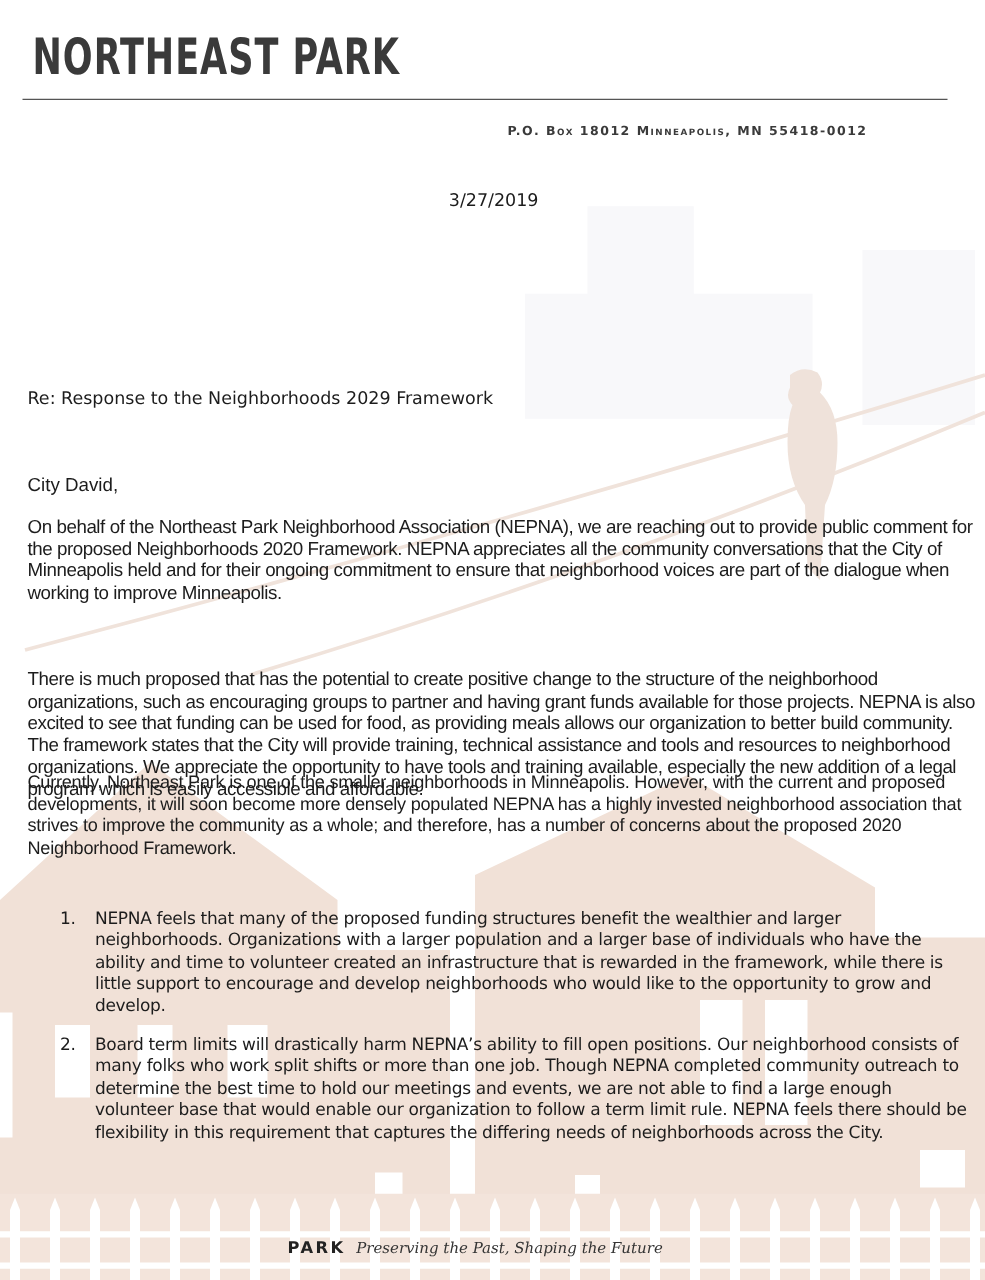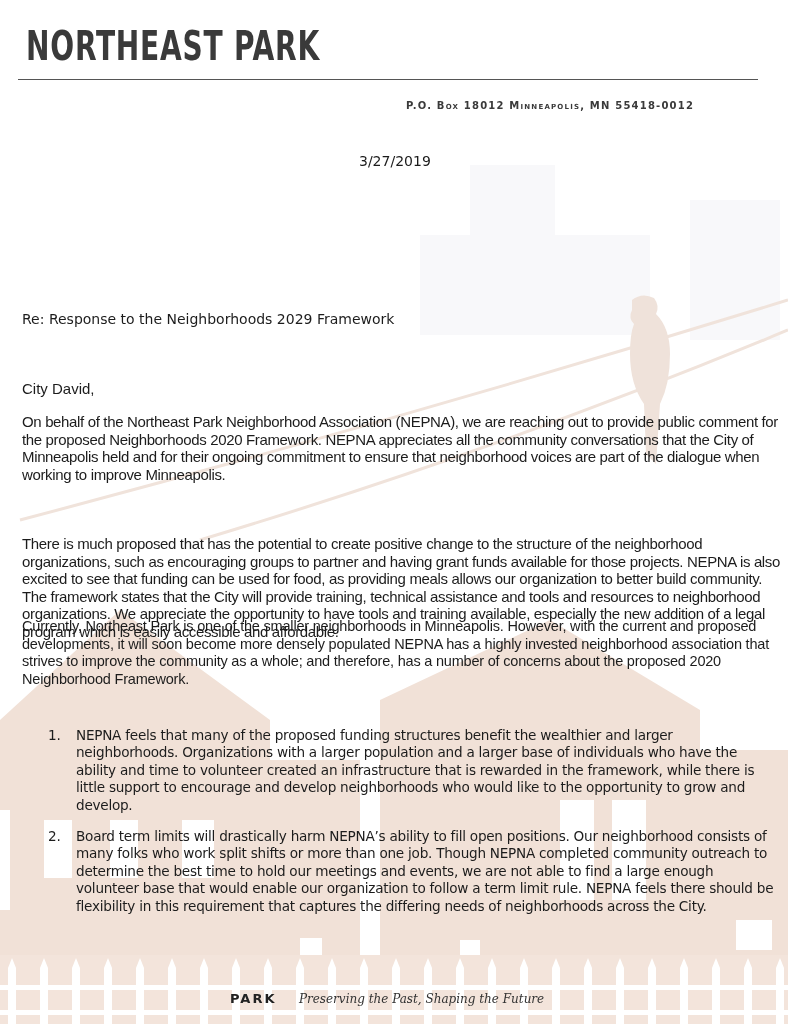--- a/index.html
+++ b/index.html
@@ -23,21 +23,21 @@
   .p3 { top:618px; font-size:14.5px; letter-spacing:-0.2px; }
 
   .list { position:absolute; left:48px; width:728px; font-family:"DejaVu Sans", sans-serif; font-size:13.6px; line-height:17.4px; letter-spacing:-0.25px; }
   .li1 { top:727px; }
   .li2 { top:828px; }
   .li .num { position:absolute; left:0; top:0; }
   .li .txt { position:absolute; left:28px; width:700px; top:0; }
 
   .footer { position:absolute; left:230px; top:990px; font-size:14px; color:#222; white-space:nowrap; }
   .footer .org { font-family:"DejaVu Sans", sans-serif; font-weight:bold; letter-spacing:2px; font-size:13px; }
-  .footer .tag { font-family:"DejaVu Serif", serif; font-style:italic; font-size:12px; margin-left:18px; color:#333; }
+  .footer .tag { font-family:"DejaVu Serif", serif; font-style:italic; font-size:12px; margin-left:4px; color:#333; }
 </style>
 </head>
 <body>
 
 <svg class="bg" viewBox="0 0 788 1024" xmlns="http://www.w3.org/2000/svg">
 
   <g fill="#f8f8fa">
     <rect x="470" y="165" width="85" height="120"></rect>
     <rect x="420" y="235" width="230" height="100"></rect>
     <rect x="690" y="200" width="90" height="140"></rect>

